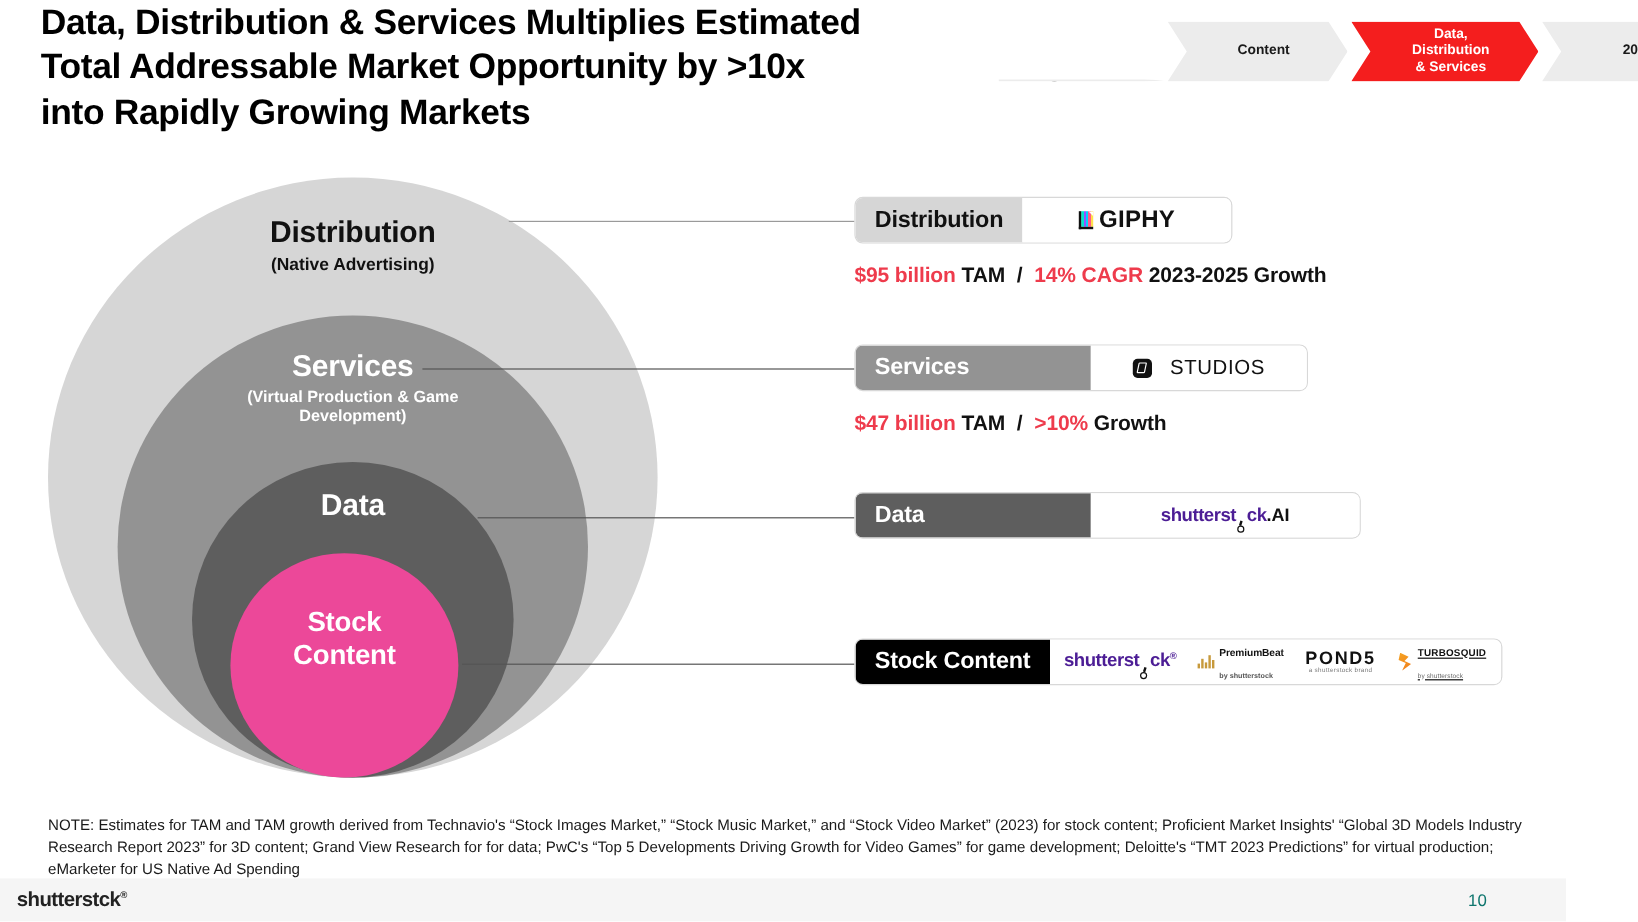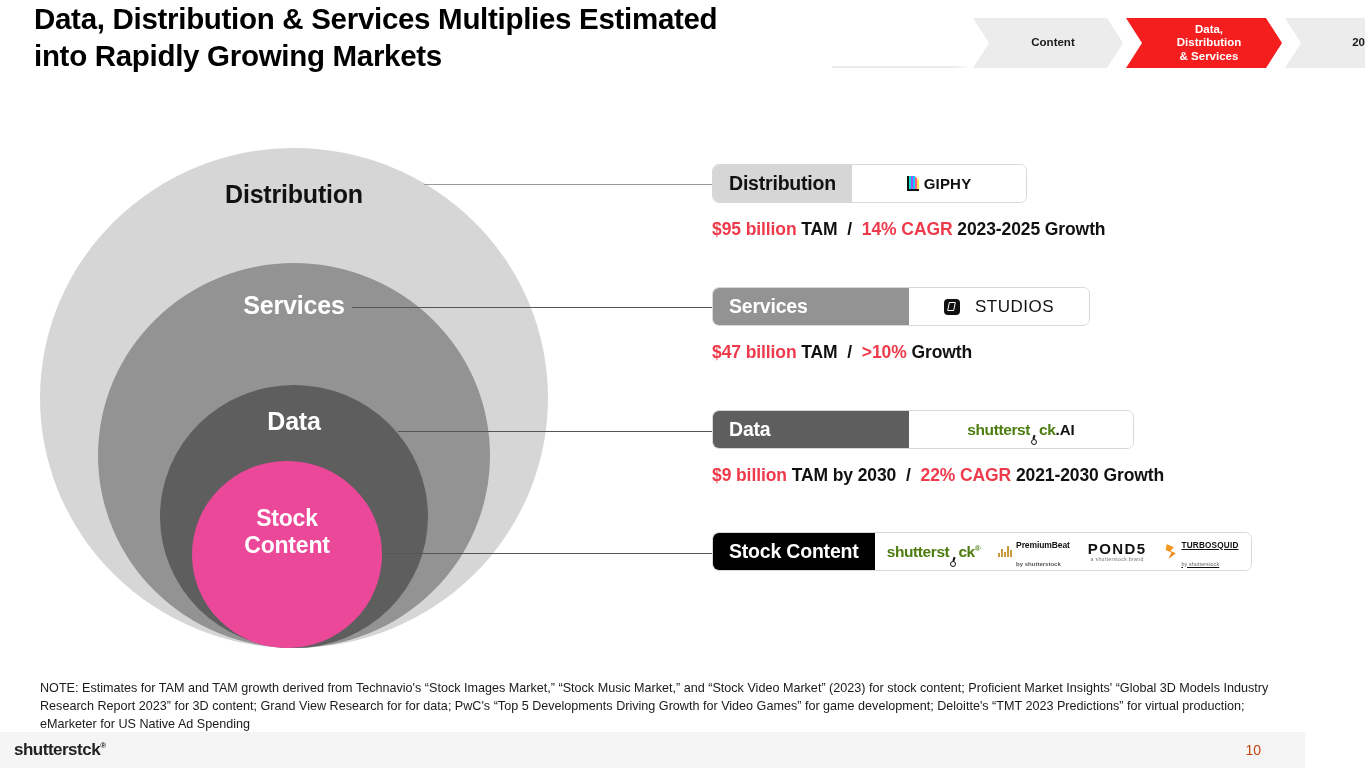--- a/index.html
+++ b/index.html
@@ -217,21 +217,21 @@
     position: relative;
   }
   .giphy-mark::after {
     content: "";
     position: absolute;
     right: 0; top: 0;
     width: 4px; height: 4px;
     background: #ffffff;
     clip-path: polygon(100% 0, 0 0, 100% 100%);
   }
-  .giphy-text { font-size: 15px; font-weight: bold; letter-spacing: 0.2px; color: #111; }
+  .giphy-text { font-size: 20px; font-weight: bold; letter-spacing: 0.2px; color: #111; }
 
   .logo-studios { gap: 15px; }
   .studios-mark {
     width: 16px; height: 16px;
     background: #111;
     border-radius: 4px;
     position: relative;
   }
   .studios-mark::after {
     content: "";
@@ -247,21 +247,21 @@
     font-size: 17px;
     font-weight: 500;
     letter-spacing: 0.5px;
     color: #111;
   }
 
   .ss-word {
     font-size: 15.5px;
     font-weight: bold;
     letter-spacing: -0.4px;
-    color: #4d7c0f;
+    color: #4c1d95;
   }
   .ss-word .o-dot {
     display: inline-block;
     position: relative;
     width: 9px;
     text-align: center;
   }
   .ss-word .o-dot::before {
     content: "";
     position: absolute;
@@ -332,30 +332,31 @@
     font-size: 17px;
     font-weight: bold;
     letter-spacing: -0.5px;
     color: #222;
   }
   .footer-logo .o-dot::before { border-color: #222; }
   .footer-logo .o-dot::after { background: #222; }
   .footer-logo .o-dot { width: 10px; }
   .footer-page {
     position: absolute;
-    right: 44px;
+    right: 66px;
     font-size: 14px;
-    color: #c2410c;
+    color: #0f766e;
   }
 </style>
 </head>
 <body>
 
 <div class="title">
   <span class="line">Data, Distribution &amp; Services Multiplies Estimated</span>
+  <span class="line">Total Addressable Market Opportunity by &gt;10x</span>
   <span class="line">into Rapidly Growing Markets</span>
 </div>
 
 <div class="breadcrumb">
   <div class="crumb crumb-0">
     <div>
       <span>Executive</span>
       <span>Summary</span>
     </div>
   </div>
@@ -375,25 +376,27 @@
     <div>
       <span>2027</span>
     </div>
   </div>
 </div>
 
 <div class="venn">
   <div class="circ circ-distribution">
     <div class="venn-label">
       <div class="venn-title">Distribution</div>
+      <div class="venn-sub">(Native Advertising)</div>
     </div>
   </div>
   <div class="circ circ-services">
     <div class="venn-label">
       <div class="venn-title">Services</div>
+      <div class="venn-sub">(Virtual Production &amp; Game Development)</div>
     </div>
   </div>
   <div class="circ circ-data">
     <div class="venn-label">
       <div class="venn-title">Data</div>
     </div>
   </div>
   <div class="circ circ-stock">
     <div class="venn-label">
       <div class="venn-title">Stock</div>
@@ -449,27 +452,20 @@
 
   <div class="row row-2">
     <div class="pillbar">
       <div class="pill-label shade-3" style="width:196px; box-sizing:border-box;">Data</div>
       <div class="pill-logos" style="width:192px;">
         <div class="logo">
           <span class="ss-word"><span>shutterst</span><span class="o-dot"></span><span>ck</span></span>
           <span class="ss-ai">.AI</span>
         </div>
       </div>
-    </div>
-    <div class="metrics">
-      <span class="accent">$9 billion</span>
-      <span>TAM by 2030</span>
-      <span class="sep">/</span>
-      <span class="accent">22% CAGR</span>
-      <span>2021-2030 Growth</span>
     </div>
   </div>
 
   <div class="row row-3">
     <div class="pillbar">
       <div class="pill-label shade-4">Stock Content</div>
       <div class="pill-logos" style="width:344px; gap:18px;">
         <div class="logo">
           <span class="ss-word"><span>shutterst</span><span class="o-dot"></span><span>ck</span><span class="ss-reg">®</span></span>
         </div>

